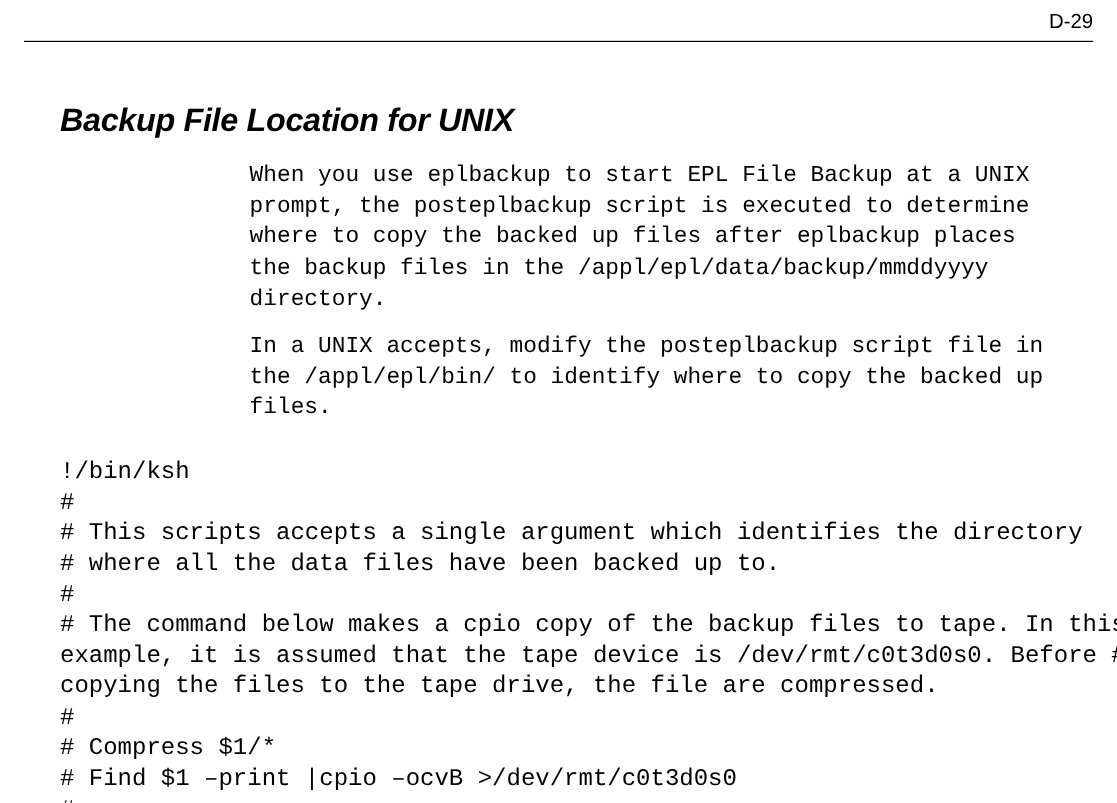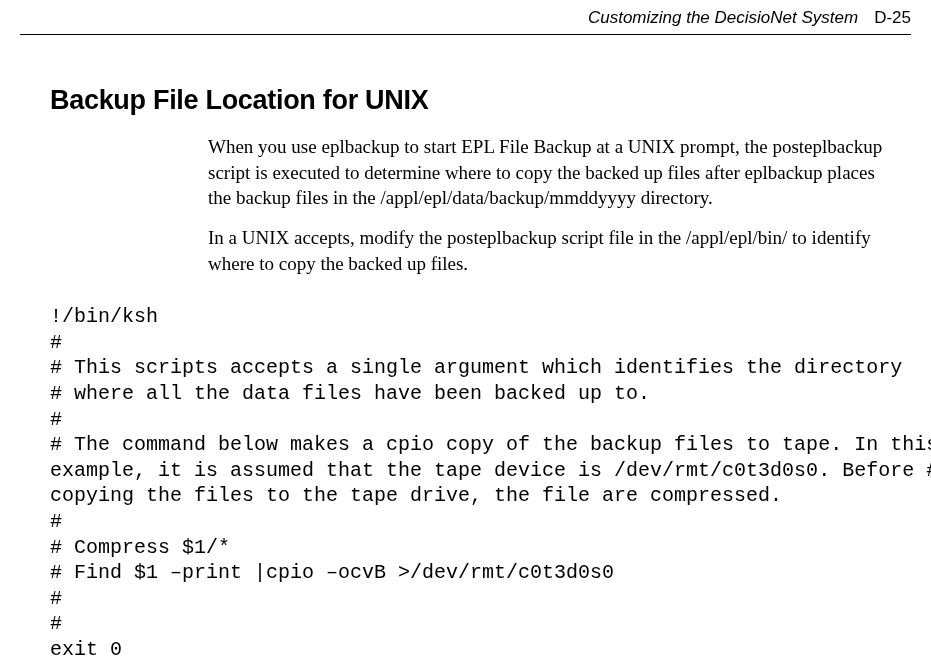--- a/index.html
+++ b/index.html
@@ -36,41 +36,41 @@
       border: none;
       border-top: 1.5px solid #000;
       margin: 2px 20px 0 20px;
     }
     .section-heading {
       font-family: Arial, Helvetica, sans-serif;
       font-weight: bold;
       font-size: 27px;
       margin: 50px 0 18px 50px;
       letter-spacing: -0.3px;
+      font-style: italic;
     }
     .body-para {
-      font-family: Liberation Serif, serif;
+      font-family: Liberation Mono, monospace;
       font-size: 19px;
       line-height: 1.35;
       margin: 0 40px 14px 208px;
     }
     .code-block {
       font-family: 'Courier New', Courier, monospace;
       font-size: 20px;
       line-height: 1.28;
       white-space: pre;
       margin: 28px 20px 0 50px;
     }
   </style>
 </head>
 <body>
 
 <div class="header-row">
-  <span class="header-title">Customizing the DecisioNet System</span>
-  <span class="header-page">D-25</span>
+  <span class="header-page">D-29</span>
 </div>
 <hr class="hr-line">
 
 <h2 class="section-heading">Backup File Location for UNIX</h2>
 
 <p class="body-para">When you use eplbackup to start EPL File Backup at a UNIX prompt, the posteplbackup script is executed to determine where to copy the backed up files after eplbackup places the backup files in the /appl/epl/data/backup/mmddyyyy directory.</p>
 <p class="body-para">In a UNIX accepts, modify the posteplbackup script file in the /appl/epl/bin/ to identify where to copy the backed up files.</p>
 
 <div class="code-block">!/bin/ksh
 #

